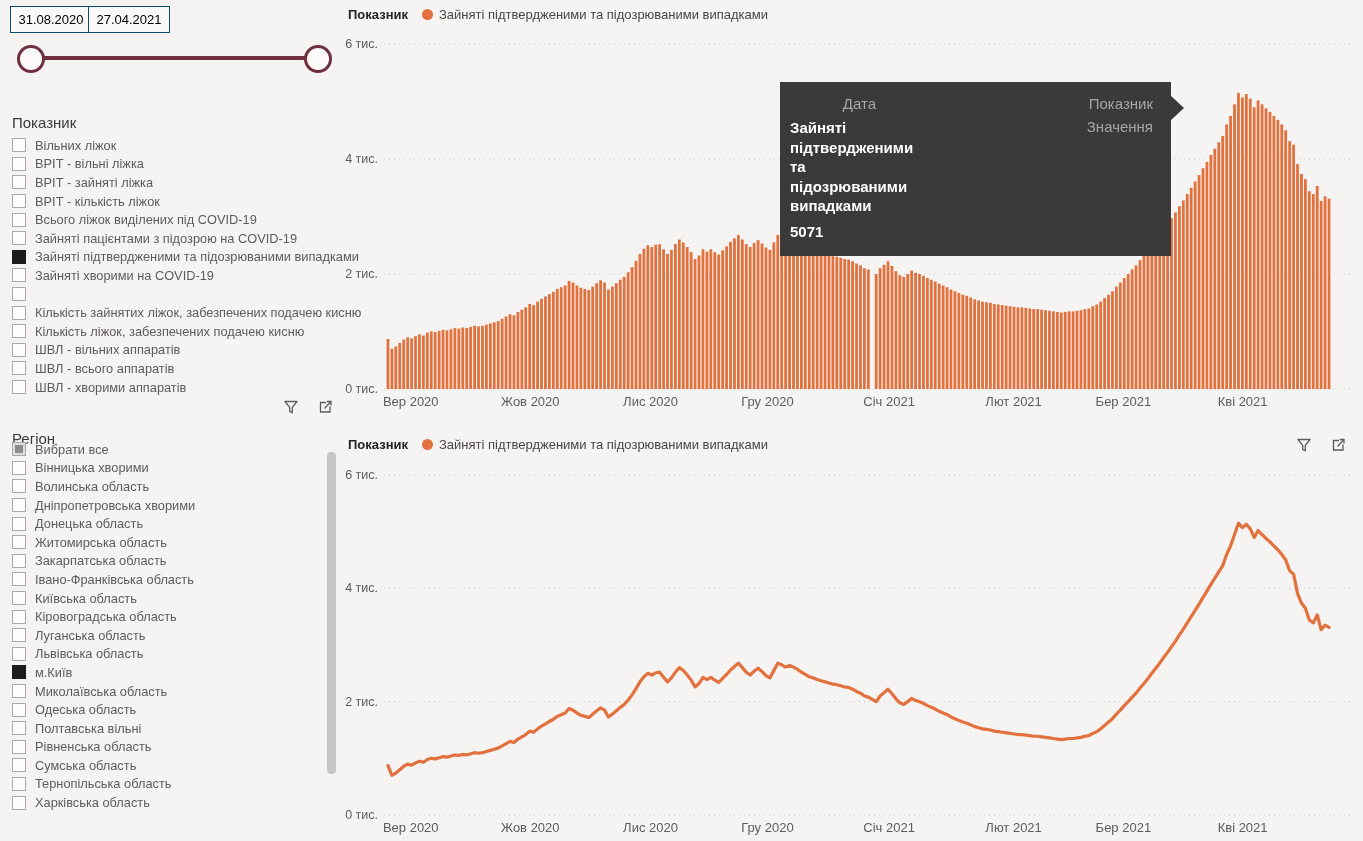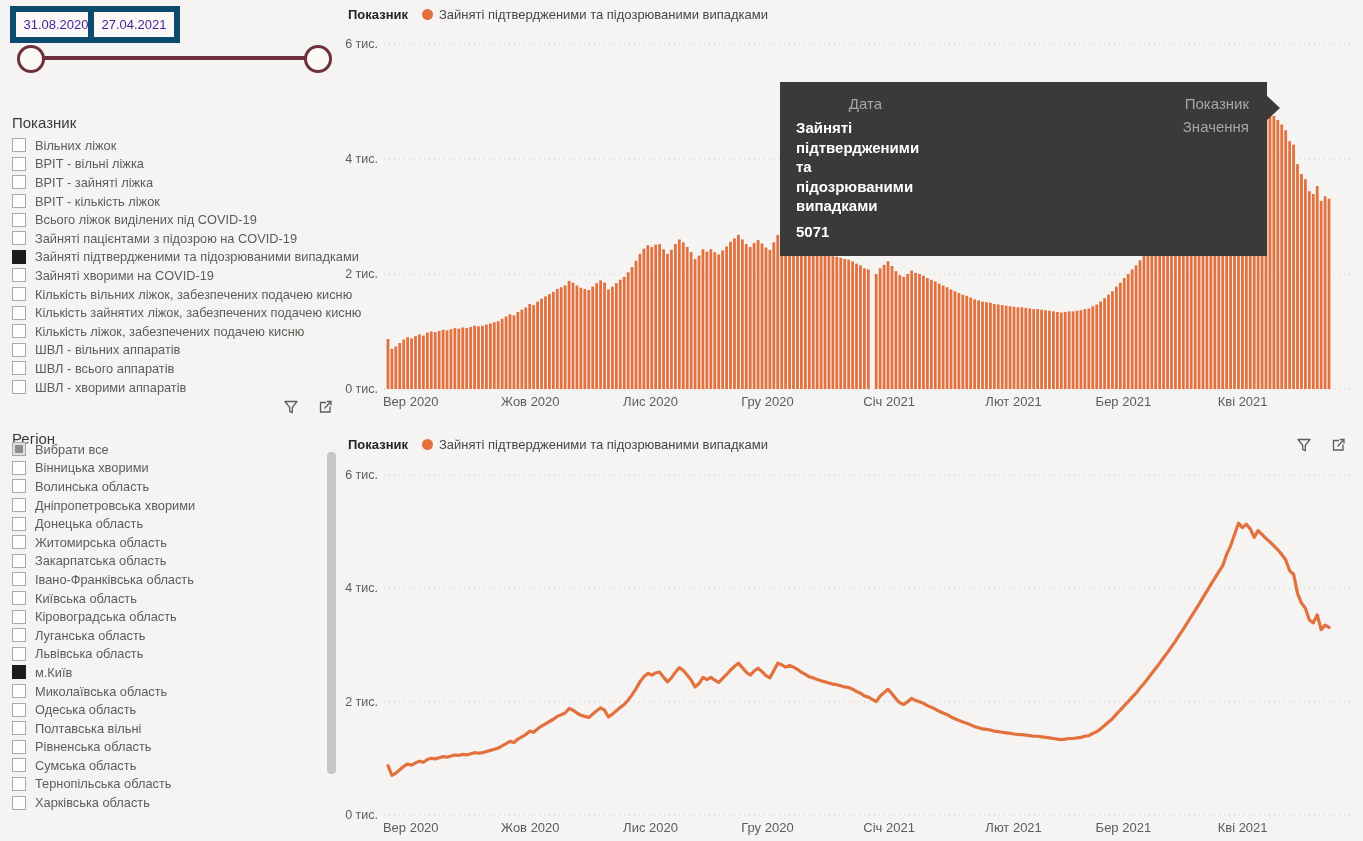--- a/index.html
+++ b/index.html
@@ -1,21 +1,21 @@
 <!DOCTYPE html>
 <html><head>
 <meta charset="utf-8">
 <style>
   html,body { margin:0; padding:0; }
   body { font-family:"Liberation Sans", sans-serif; }
   #app { position:relative; width:1363px; height:841px; background:#F5F4F2; overflow:hidden; }
 
   
-  .date-box { position:absolute; width:80px; height:25px; border:6px solid #0c4a6e; background:#FAF9F8;
-              color:#4c1d95; font-size:13px; display:flex; align-items:center; justify-content:center; }
+  .date-box { position:absolute; width:80px; height:25px; border:1px solid #0c4a6e; background:#FAF9F8;
+              color:#000000; font-size:13px; display:flex; align-items:center; justify-content:center; }
   #date-box-start { left:10px; top:6px; }
   #date-box-end   { left:88px; top:6px; }
   .slider-track { position:absolute; left:30px; top:56px; width:287px; height:4px; background:#6E2F3F; border-radius:2px; }
   .slider-handle { position:absolute; width:22px; height:22px; border-radius:50%; background:#FBFAF9; border:3px solid #6E2F3F; top:45px; }
   #handle-start { left:17px; }
   #handle-end   { left:304px; }
 
   .panel-title { position:absolute; left:12px; font-size:15px; color:#3B3A39; }
   #indicator-title { top:114px; }
   #region-title { top:430px; }
@@ -44,22 +44,22 @@
   #chart-bottom { top:428px; height:413px; }
   .legend { position:absolute; left:8px; display:flex; align-items:center; gap:6px; font-size:13px; }
   #chart-top .legend { top:7px; }
   #chart-bottom .legend { top:9px; }
   .legend-title { font-weight:bold; color:#252423; margin-right:8px; }
   .legend-dot { width:11px; height:11px; border-radius:50%; }
   .legend-label { color:#484644; }
   .plot-svg { position:absolute; left:0; top:0; }
 
   
-  #tooltip { position:absolute; left:440px; top:82px; width:487px; min-height:108px; background:#3B3A38;
-             color:#fff; z-index:6; padding:13px 18px 15px 16px; box-sizing:border-box; }
+  #tooltip { position:absolute; left:440px; top:82px; width:391px; min-height:108px; background:#3B3A38;
+             color:#fff; z-index:6; padding:13px 18px 15px 10px; box-sizing:border-box; }
   .tt-arrow { position:absolute; right:-13px; top:13px; width:0; height:0;
               border-top:13px solid transparent; border-bottom:13px solid transparent; border-left:14px solid #3B3A38; }
   .tt-grid { display:grid; grid-template-columns:86px 1fr; column-gap:14px; row-gap:6px; font-size:15px; }
   .tt-label { color:#A8A6A4; text-align:right; }
   .tt-value { color:#FFFFFF; font-weight:bold; line-height:1.3; }
 </style>
 </head>
 <body>
 
 <div id="app">
@@ -101,21 +101,20 @@
       <div class="cb-row">
         <span class="cb checked"></span>
         <span class="cb-label">Зайняті підтвердженими та підозрюваними випадками</span>
       </div>
       <div class="cb-row">
         <span class="cb unchecked"></span>
         <span class="cb-label">Зайняті хворими на COVID-19</span>
       </div>
       <div class="cb-row">
         <span class="cb unchecked"></span>
-        <span class="cb-label">Кількість вільних ліжок, забезпечених подачею кисню</span>
       </div>
       <div class="cb-row">
         <span class="cb unchecked"></span>
         <span class="cb-label">Кількість зайнятих ліжок, забезпечених подачею кисню</span>
       </div>
       <div class="cb-row">
         <span class="cb unchecked"></span>
         <span class="cb-label">Кількість ліжок, забезпечених подачею кисню</span>
       </div>
       <div class="cb-row">

